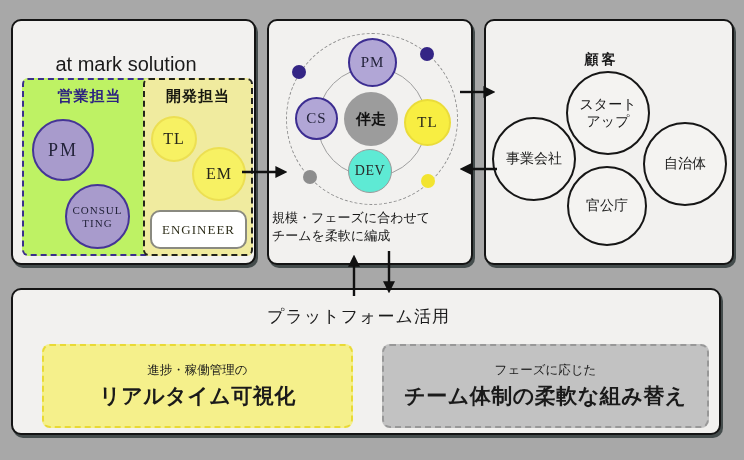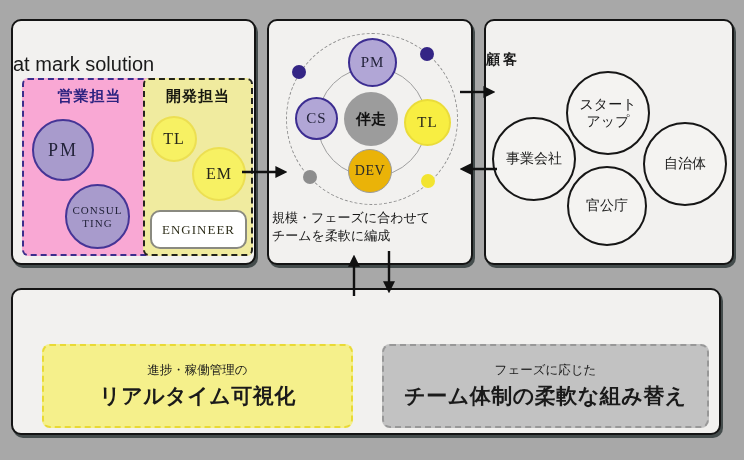--- a/index.html
+++ b/index.html
@@ -10,27 +10,27 @@
   .panel{
     position:absolute;box-sizing:border-box;background:#f2f1ef;
     border:2px solid #141414;border-radius:10px;
     box-shadow:2px 3px 0 rgba(35,45,45,.75);
   }
   .abs{position:absolute;box-sizing:border-box;}
   .center-text{display:flex;align-items:center;justify-content:center;text-align:center;}
   .circle{position:absolute;box-sizing:border-box;border-radius:50%;
     display:flex;flex-direction:column;align-items:center;justify-content:center;text-align:center;}
   .serif{font-family:"Liberation Serif",serif;}
-  .panel-title{position:absolute;left:0;right:15px;}
+  .panel-title{position:absolute;left:0;right:15px;text-align:center;}
 
   
   .group-box{position:absolute;box-sizing:border-box;border-radius:6px;}
   .group-label{position:absolute;left:0;right:0;top:7px;text-align:center;
     font-size:15px;font-weight:700;letter-spacing:1px;}
-  .sales-box{left:20px;top:76px;width:135px;height:178px;background:#f9a8d4;border:2px dashed #3b2e8c;}
+  .sales-box{left:20px;top:76px;width:135px;height:178px;background:#bef264;border:2px dashed #3b2e8c;}
   .dev-box{left:141px;top:76px;width:110px;height:178px;background:#f0eb9f;border:2px dashed #23231a;}
   .purple-circle{background:#a89bcc;border:2px solid #453596;color:#23233a;}
   .yellow-circle{background:#f7f163;border:2px solid #ecdf52;color:#26261a;}
 
   
   .orbit-dashed{left:286px;top:33px;width:172px;height:172px;border:1.5px dashed #8f8f8f;border-radius:50%;}
   .orbit-solid{left:317px;top:67px;width:110px;height:110px;border:1px solid #9f9f9f;border-radius:50%;}
   .dot{position:absolute;width:14px;height:14px;border-radius:50%;}
 
   
@@ -92,21 +92,21 @@
   </div>
   <div class="circle serif" style="left:348px;top:38px;width:49px;height:49px;background:#b1a6d6;border:2px solid #3c2d91;font-size:15px;letter-spacing:1px;color:#23233a;">
     <span>PM</span>
   </div>
   <div class="circle serif" style="left:295px;top:97px;width:43px;height:43px;background:#b1a6d6;border:2px solid #3c2d91;font-size:15px;letter-spacing:1px;color:#23233a;">
     <span>CS</span>
   </div>
   <div class="circle serif" style="left:404px;top:99px;width:47px;height:47px;background:#f8ee42;border:2px solid #eadc3a;font-size:15px;letter-spacing:1px;color:#26261a;">
     <span>TL</span>
   </div>
-  <div class="circle serif" style="left:348px;top:149px;width:44px;height:44px;background:#eab308;border:1.5px solid #9a9a9a;font-size:14px;letter-spacing:.5px;color:#2a2a2a;">
+  <div class="circle serif" style="left:348px;top:149px;width:44px;height:44px;background:#5eead4;border:1.5px solid #9a9a9a;font-size:14px;letter-spacing:.5px;color:#2a2a2a;">
     <span>DEV</span>
   </div>
 
   <div class="abs" style="left:272px;top:209px;width:196px;text-align:left;font-size:13px;line-height:1.4;color:#161616;">
     <div>規模・フェーズに合わせて</div>
     <div>チームを柔軟に編成</div>
   </div>
 
   <div class="panel" style="left:484px;top:19px;width:250px;height:246px;">
     <div class="panel-title" style="top:30px;font-size:14px;font-weight:600;letter-spacing:3px;">顧客</div>
@@ -120,20 +120,21 @@
     <span>事業会社</span>
   </div>
   <div class="circle cust-circle" style="left:643px;top:122px;width:84px;height:84px;">
     <span>自治体</span>
   </div>
   <div class="circle cust-circle" style="left:567px;top:166px;width:80px;height:80px;">
     <span>官公庁</span>
   </div>
 
   <div class="panel" style="left:11px;top:288px;width:710px;height:147px;">
+    <div class="panel-title" style="top:15px;font-size:17px;font-weight:500;letter-spacing:1px;">プラットフォーム活用</div>
 
     <div class="card" style="left:29px;top:54px;width:311px;height:84px;background:#f5f08b;border:2px dashed #e9da35;">
       <div class="card-sub">進捗・稼働管理の</div>
       <div class="card-title">リアルタイム可視化</div>
     </div>
 
     <div class="card" style="left:369px;top:54px;width:327px;height:84px;background:#c2c2c2;border:2px dashed #989898;">
       <div class="card-sub">フェーズに応じた</div>
       <div class="card-title">チーム体制の柔軟な組み替え</div>
     </div>

